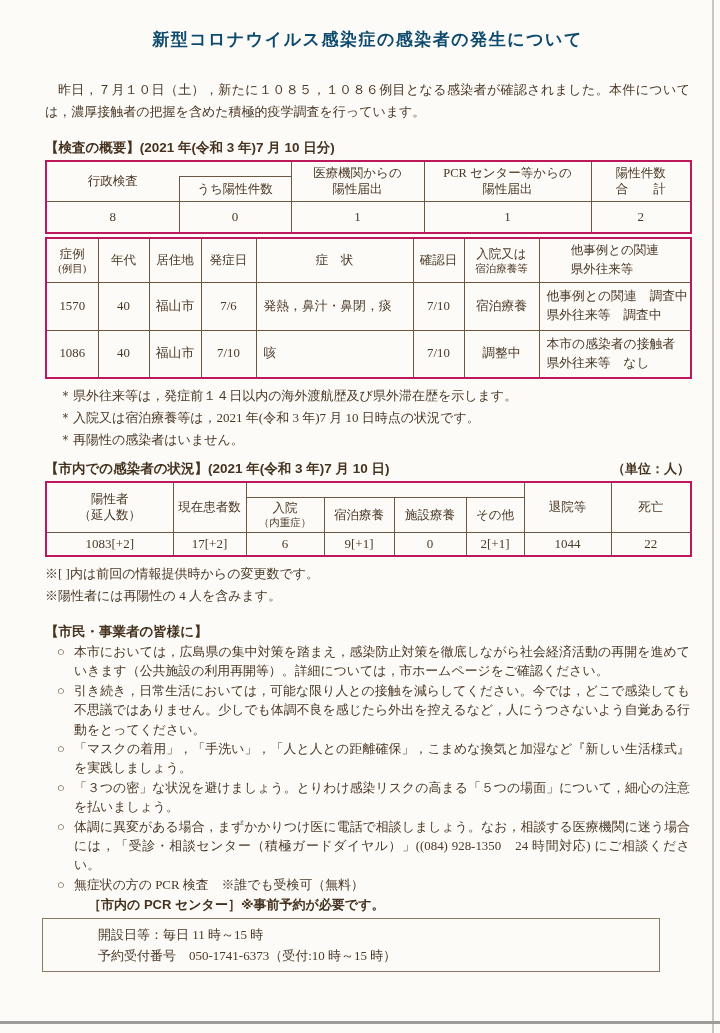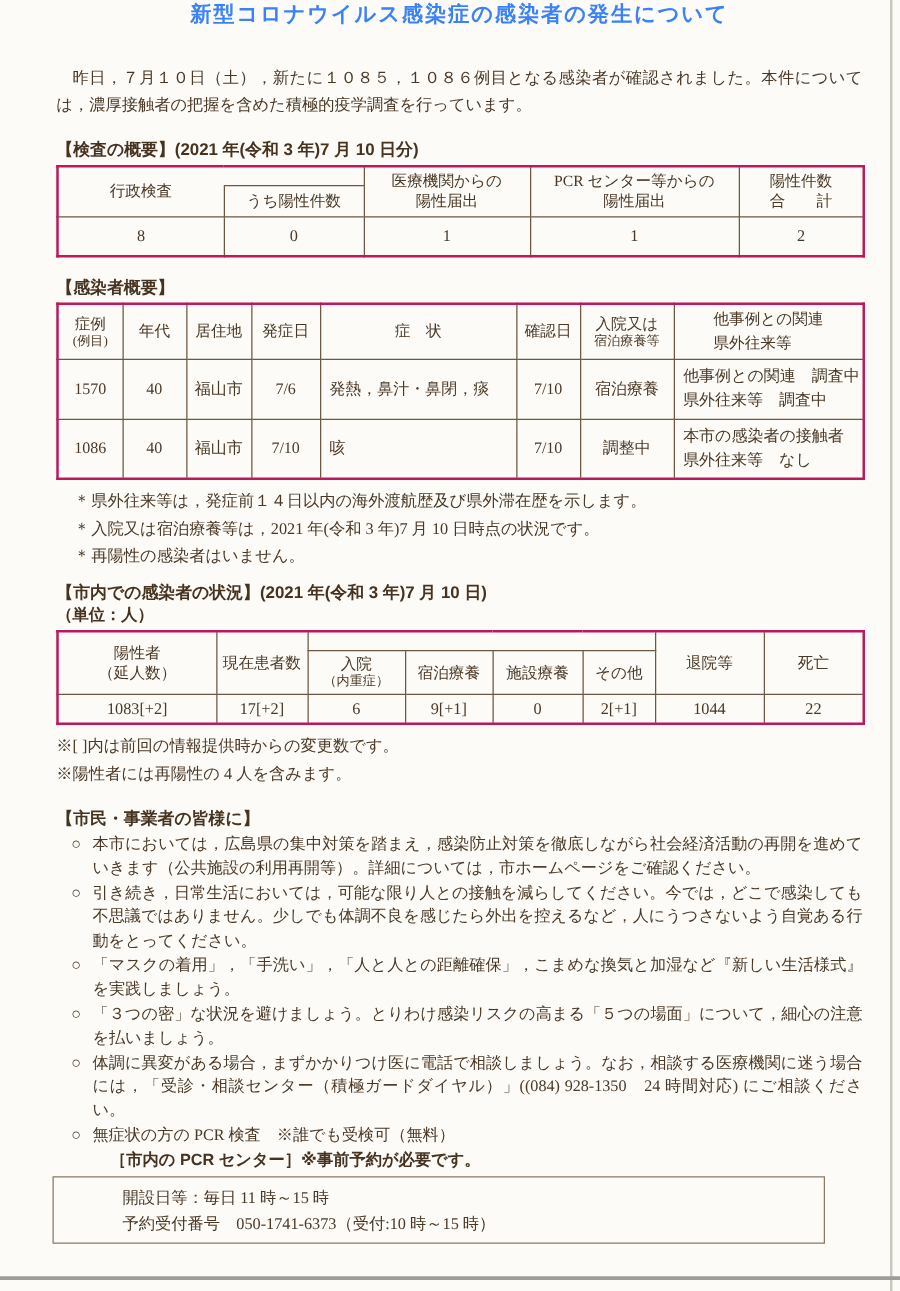--- a/index.html
+++ b/index.html
@@ -5,22 +5,22 @@
   html,body{margin:0;padding:0;background:#ffffff;}
   .page{
     position:relative;width:720px;height:1033px;overflow:hidden;
     background:#fcfbf7;color:#4a3826;
     font-family:"Liberation Serif","DejaVu Serif",serif;
     font-size:13px;
   }
   .content{padding:0 30px 0 45px;width:645px;box-sizing:content-box;}
 
   .doc-title{
-    text-align:center;font-weight:bold;
-    font-size:17px;line-height:24px;letter-spacing:1.5px;color:#3b82f6;
+    margin-top:28px;text-align:center;font-weight:bold;
+    font-size:17px;line-height:24px;letter-spacing:1.5px;color:#0c4a6e;
   }
   .intro{margin-top:27px;line-height:21.5px;text-indent:13px;text-align:justify;}
 
   .gothic{font-family:"Liberation Sans","DejaVu Sans",sans-serif;font-weight:bold;color:#453320;}
   .sec-heading{margin-top:17px;font-size:13.5px;line-height:18px;}
 
   table.t{
     border-collapse:collapse;table-layout:fixed;width:645px;margin-top:3px;
     border:2px solid #be185d;
   }
@@ -51,21 +51,21 @@
   .t3 .hr0{height:15px;}
   .t3 .hr0b{height:35px;}
   .t3 .dr3{height:24px;}
   .t3 .dr3 td{font-size:13px;}
 
   .note-list{margin-top:6px;line-height:22px;}
   .note{display:flex;}
   .note .nmarker{flex:0 0 28px;padding-left:14px;box-sizing:border-box;}
   .note .ntext{flex:1;}
 
-  .status-heading-row{margin-top:9px;display:flex;justify-content:space-between;align-items:baseline;flex-direction:column;}
+  .status-heading-row{margin-top:9px;display:flex;justify-content:space-between;align-items:baseline;}
   .plain-notes{margin-top:6px;line-height:22px;}
 
   .citizens-heading{margin-top:15px;font-size:13.5px;line-height:19px;}
   .bullets{margin-top:2px;line-height:19.4px;font-size:12.9px;}
   .bullet{display:flex;}
   .bullet .marker{flex:0 0 29px;padding-left:12px;box-sizing:border-box;}
   .bullet .btext{flex:1;text-align:justify;}
 
   .pcr-heading{margin-left:43px;font-size:13px;line-height:19.4px;}
   .pcr-box{
@@ -116,21 +116,20 @@
         <tr class="dr">
           <td>8</td>
           <td>0</td>
           <td>1</td>
           <td>1</td>
           <td>2</td>
         </tr>
       </tbody>
     </table>
 
-    <div class="sec-heading gothic" style="margin-top:15px">【感染者概要】</div>
 
     <table class="t t2">
       <colgroup>
         <col style="width:52px">
           <col style="width:51px">
           <col style="width:52px">
           <col style="width:55px">
           <col style="width:157px">
           <col style="width:51px">
           <col style="width:75px">

